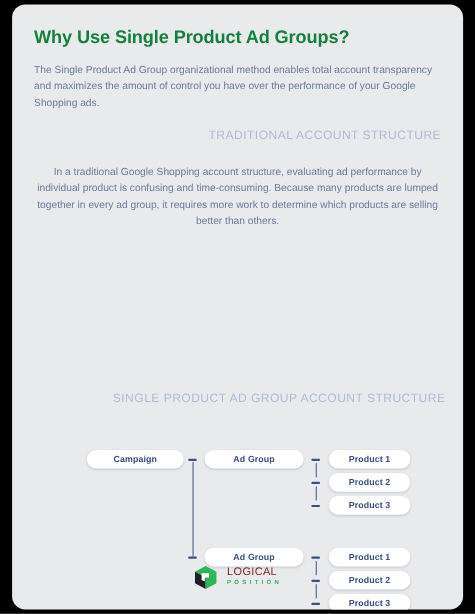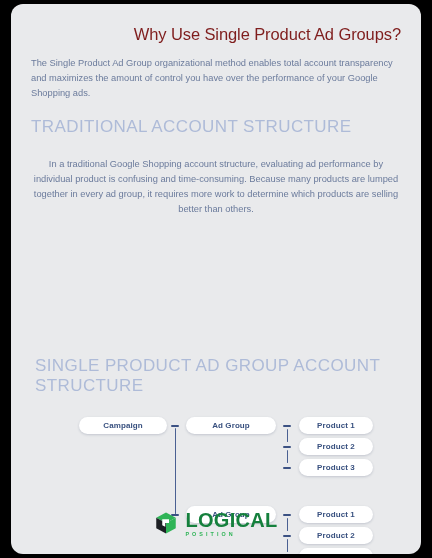--- a/index.html
+++ b/index.html
@@ -18,40 +18,40 @@
     border-radius:12px;
     overflow:hidden;
   }
   .inner{
     padding:0 20px;
     box-sizing:border-box;
     width:100%;
   }
 
   .page-title{
-    text-align:right;
-    color:#7f1d1d;
+    text-align:left;
+    color:#15803d;
     font-size:16.5px;
-    font-weight:normal;
+    font-weight:bold;
     letter-spacing:-0.1px;
     margin:21px 0 0 0;
     line-height:1.2;
   }
   .intro{
     text-align:left;
     color:#6b7b9c;
     font-size:9.3px;
     line-height:1.62;
     margin:11px auto 0 auto;
     max-width:372px;
   }
   .section-head{
-    text-align:left;
+    text-align:right;
     color:#aebbd8;
-    font-size:17px;
+    font-size:11px;
     letter-spacing:0.4px;
     margin:16px 0 0 0;
     font-weight:normal;
   }
   .section-desc{
     text-align:center;
     color:#6b7b9c;
     font-size:9.3px;
     line-height:1.62;
     margin:20px auto 0 auto;
@@ -101,23 +101,23 @@
     left:0;right:0;
     bottom:17px;
     display:flex;
     align-items:center;
     justify-content:center;
     gap:7px;
   }
   .logo-mark{width:24px;height:24px;display:block;}
   .logo-text{display:flex;flex-direction:column;line-height:1;}
   .logo-word{
-    color:#15803d;
-    font-size:20px;
-    font-weight:bold;
+    color:#7f1d1d;
+    font-size:10px;
+    font-weight:normal;
     letter-spacing:0.3px;
   }
   .logo-sub{
     color:#2fb457;
     font-size:5.4px;
     font-weight:bold;
     letter-spacing:3.05px;
     margin-top:2px;
   }
 </style>

